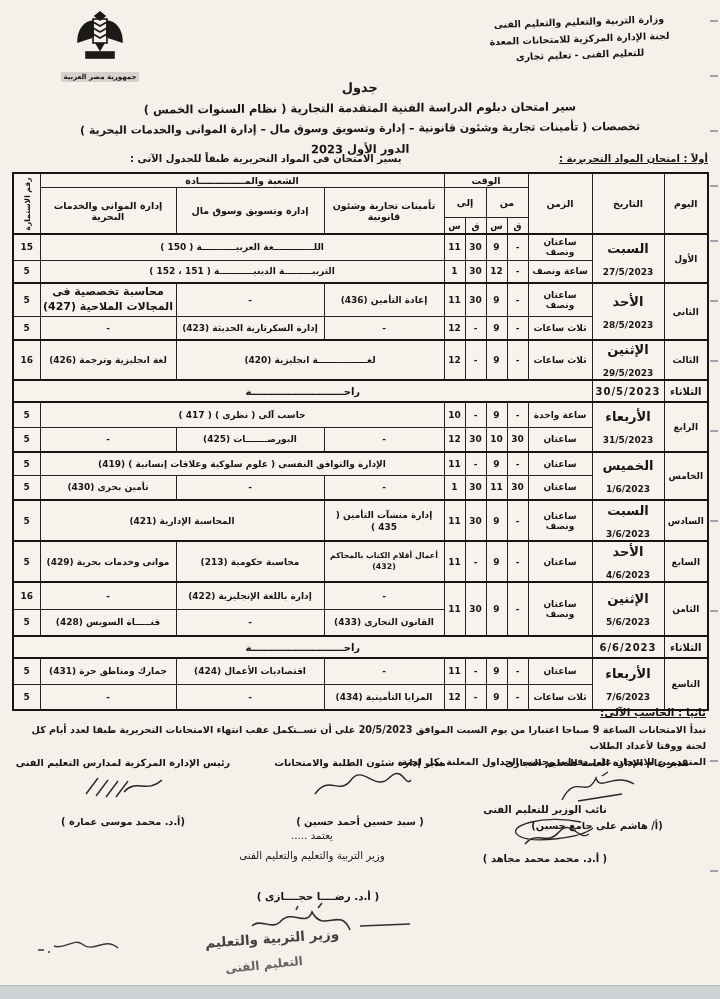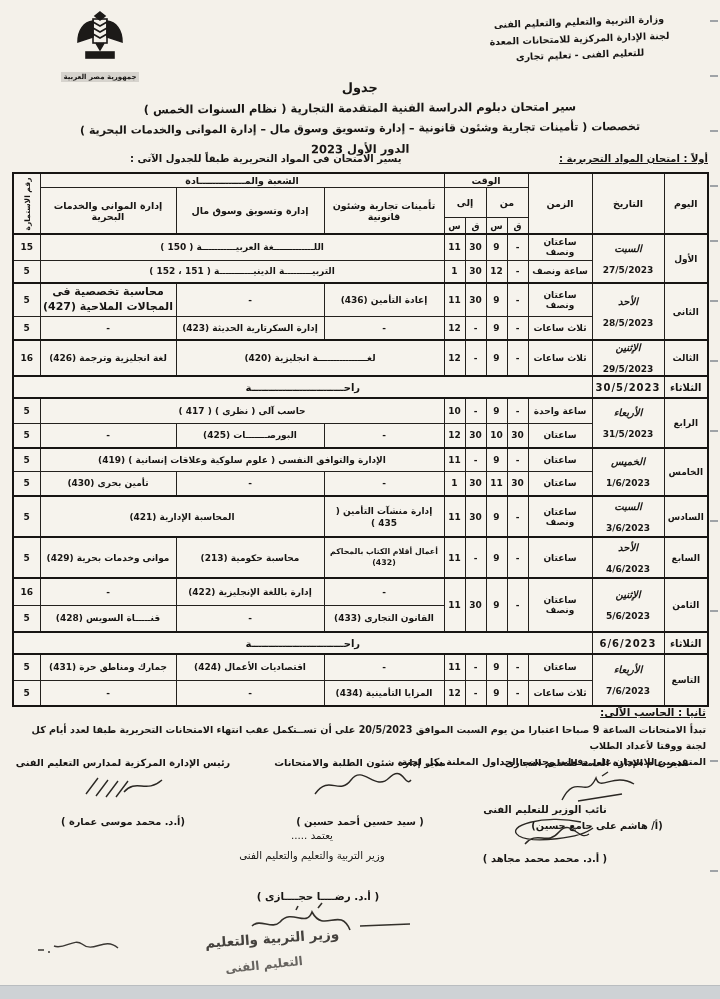--- a/index.html
+++ b/index.html
@@ -40,21 +40,21 @@
   .sched tr.grp td{border-top:2.2px solid #171513;}
   .c-day{font-size:10px;}
   .c-date{font-size:9px;}
   .c-dur{font-size:8px;}
   .c-num{font-size:10px;}
   .c-sub{font-size:8.6px; line-height:1.35;}
   .c-form{font-size:10px;}
   .vert{position:relative;}
   .vert span{position:absolute; left:50%; top:50%; transform:translate(-50%,-50%) rotate(-90deg); white-space:nowrap; font-size:7.5px;}
   .rest td{letter-spacing:1px; font-size:10px;}
-  .datestack b{display:block; font-size:10px;font-style:italic;}
+  .datestack b{display:block; font-size:13px;}
   .datestack i{display:block; font-style:normal; font-size:9px; margin-top:11px;}
 
   
   .sec2{position:absolute; top:706px; right:14px; font-size:10.5px; font-weight:bold; text-decoration:underline;}
   .para{position:absolute; top:722px; right:14px; left:14px; font-size:9.6px; font-weight:bold; line-height:1.65; text-align:right;}
   .sigrow{position:absolute; top:757px; right:10px; left:10px; display:flex; justify-content:space-between;}
   .sigcol{width:226px; text-align:center; font-size:9.8px; font-weight:bold;}
   .sigcol .nm{margin-top:16px;}
   .sigcol svg{display:block; margin:2px auto 0;}
   .bottom{position:absolute; top:812px; left:0; right:0; height:175px;}

